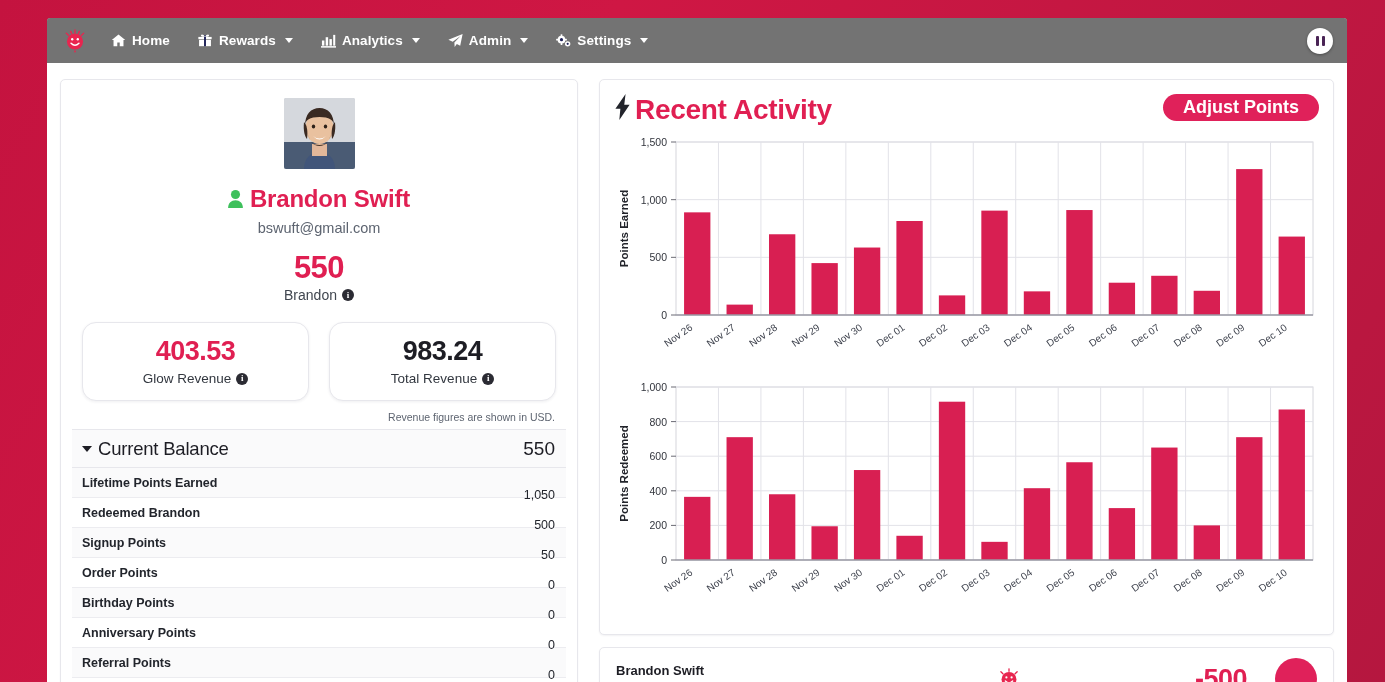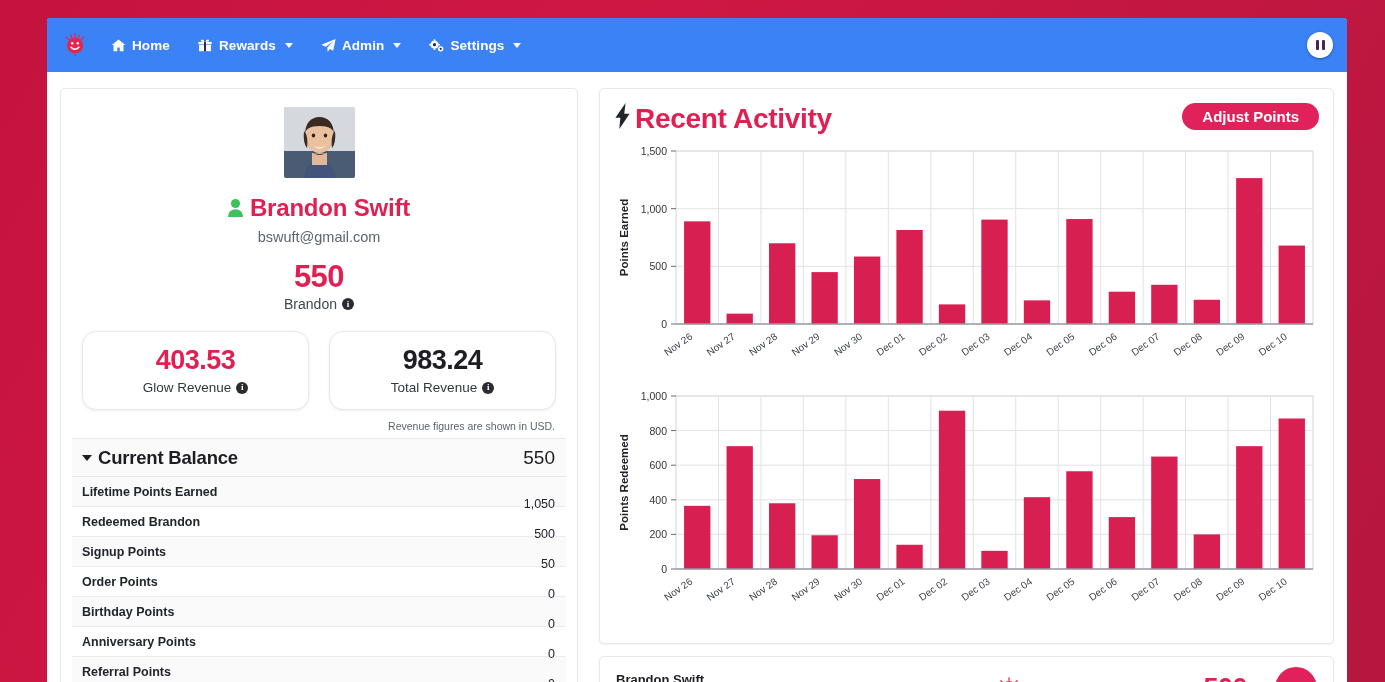--- a/index.html
+++ b/index.html
@@ -15,22 +15,22 @@
   .app-shell {
     position: absolute;
     left: 47px; top: 18px;
     width: 1300px; height: 700px;
     background: #ffffff;
     border-radius: 4px 4px 0 0;
   }
 
   
   .navbar {
-    height: 54px;
-    background: #3b82f6;
+    height: 45px;
+    background: #737373;
     display: flex;
     align-items: center;
     padding: 0 14px 0 6px;
     position: relative;
     border-radius: 3px 3px 0 0;
   }
   .brand {
     width: 44px; height: 45px;
     display: flex; align-items: center; justify-content: center;
     flex: 0 0 auto;
@@ -159,21 +159,21 @@
     border-bottom: 1px solid #e7e7ec;
     padding: 0 11px 0 10px;
     cursor: pointer;
   }
   .bal-caret {
     width: 0; height: 0; margin-right: 6px;
     border-left: 5px solid transparent;
     border-right: 5px solid transparent;
     border-top: 6px solid #1d1d24;
   }
-  .bal-head-title { font-size: 18.5px; font-weight: 700; color: #1d1d24; letter-spacing: -.2px; }
+  .bal-head-title { font-size: 18.5px; font-weight: 400; color: #1d1d24; letter-spacing: -.2px; }
   .bal-head-value { margin-left: auto; font-size: 19px; color: #1d1d24; }
   .bal-row {
     display: flex; align-items: center;
     height: 30px;
     padding: 0 11px 0 10px;
     border-bottom: 1px solid #ececf0;
     font-size: 12.5px;
     justify-content: center;
   }
   .bal-row:nth-child(odd) { background: #fafafb; }
@@ -189,21 +189,21 @@
     font-size: 28px; font-weight: 700; color: #e01f52; letter-spacing: -.3px;
   }
   .adjust-btn {
     margin-left: auto;
     background: #e0215a;
     color: #ffffff;
     border: none;
     border-radius: 16px;
     height: 27px;
     padding: 0 20px;
-    font-size: 15px;
+    font-size: 18px;
     font-weight: 700;
     font-family: "Liberation Sans", sans-serif;
     cursor: pointer;
     white-space: nowrap;
   }
 
   
   .chart-block { position: relative; }
   .chart-svg { display: block; width: 100%; }
 
@@ -267,20 +267,33 @@
             <path fill="#fff" d="M0.4 3.9h15.2v2.6H0.4z"></path>
             <rect x="6.9" y="2" width="2.2" height="12.6" fill="#1f2259"></rect>
             <path fill="#fff" d="M8 3.6C6.6 1.2 4 0.5 3.4 1.9 2.9 3.2 5.4 3.9 8 3.6z"></path>
             <path fill="#fff" d="M8 3.6c1.4-2.4 4-3.1 4.6-1.7.5 1.3-2 2-4.6 1.7z"></path>
           </svg>
         </span>
         <span>Rewards</span>
         <span class="caret"></span>
       </div>
 
+      <div class="nav-item">
+        <span class="nav-ico">
+          <svg viewBox="0 0 16 16" width="15" height="15">
+            <rect x="1" y="8" width="2.6" height="5.5" fill="#fff"></rect>
+            <rect x="5" y="4.5" width="2.6" height="9" fill="#fff"></rect>
+            <rect x="9" y="6.5" width="2.6" height="7" fill="#fff"></rect>
+            <rect x="13" y="2" width="2.2" height="11.5" fill="#fff"></rect>
+            <rect x="0" y="14" width="16" height="1.6" fill="#fff"></rect>
+          </svg>
+        </span>
+        <span>Analytics</span>
+        <span class="caret"></span>
+      </div>
 
       <div class="nav-item">
         <span class="nav-ico">
           <svg viewBox="0 0 16 16" width="15" height="15">
               <path fill="#fff" d="M15.6 1 0.4 7.3l4.6 1.9 8.4-6-6.6 6.9.3 4.9 2.3-3.3 3.6 2z"></path>
             </svg>
         </span>
         <span>Admin</span>
         <span class="caret"></span>
       </div>

